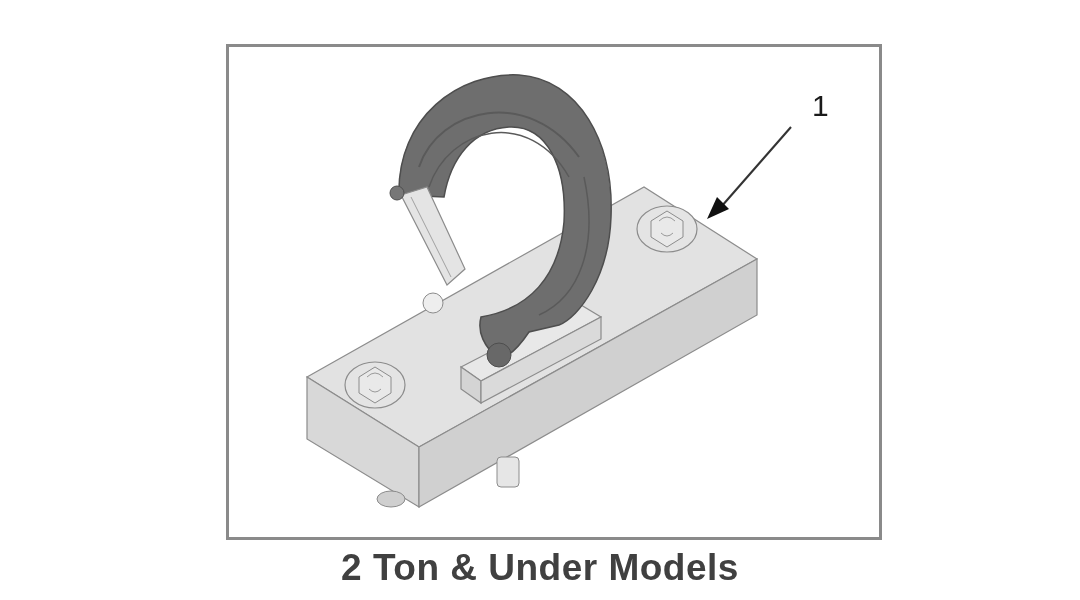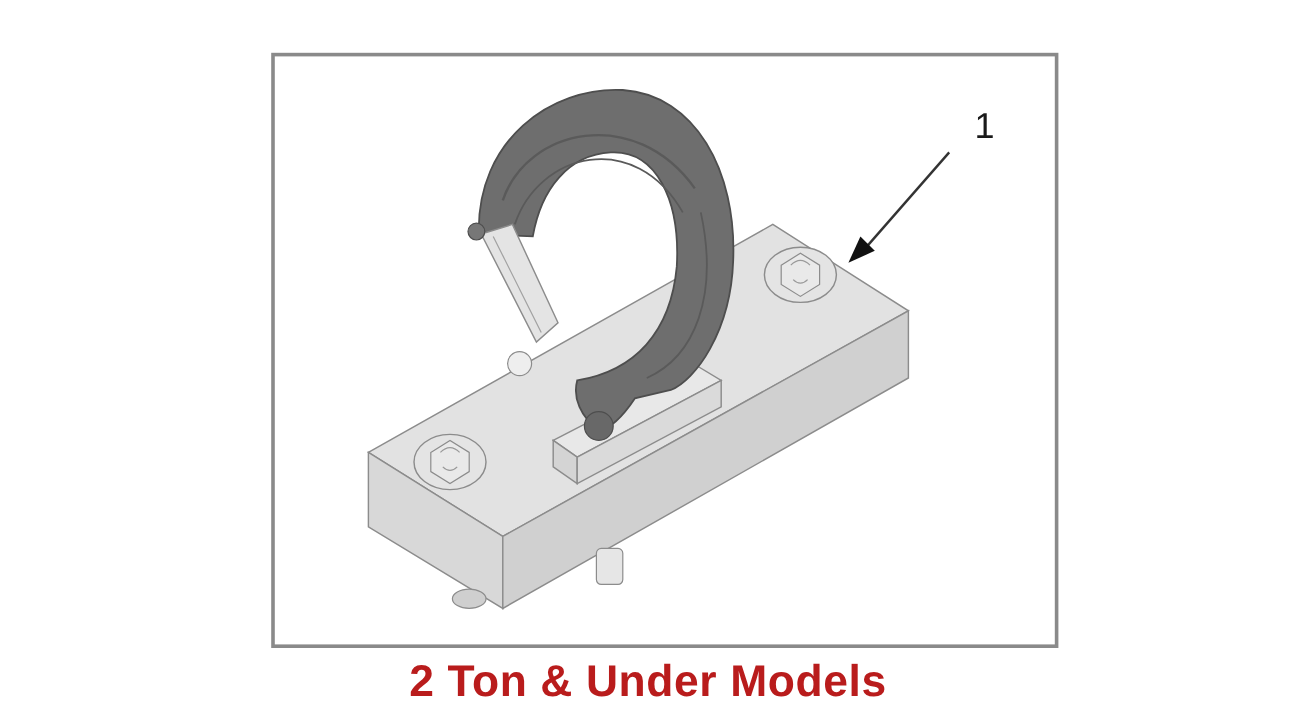--- a/index.html
+++ b/index.html
@@ -11,21 +11,21 @@
       position: absolute; left: 226px; top: 44px; width: 650px; height: 490px;
       border: 3px solid #8a8a8a; background: #ffffff;
     }
     .illustration { position: absolute; left: 0; top: 0; width: 650px; height: 490px; }
     .callout-label {
       position: absolute; left: 583px; top: 42px; font-size: 30px; color: #1a1a1a;
       font-family: "Liberation Sans", sans-serif;
     }
     .caption {
       position: absolute; left: 0; width: 1080px; top: 547px; text-align: center;
-      font-size: 37px; font-weight: bold; color: #b91c1c; letter-spacing: 0.5px;
+      font-size: 37px; font-weight: bold; color: #404040; letter-spacing: 0.5px;
       font-family: "Liberation Sans", sans-serif;
     }
   </style>
 </head>
 <body>
 
 <div class="figure-frame">
   <svg class="illustration" viewBox="0 0 650 490" xmlns="http://www.w3.org/2000/svg">
 
     <g>

